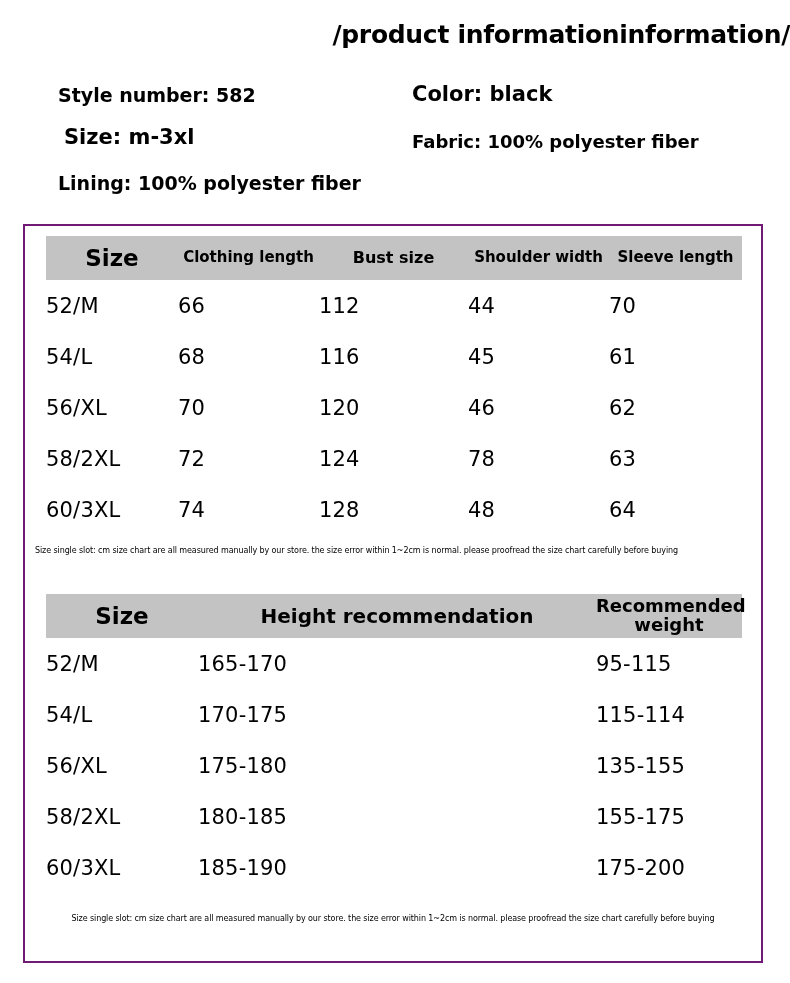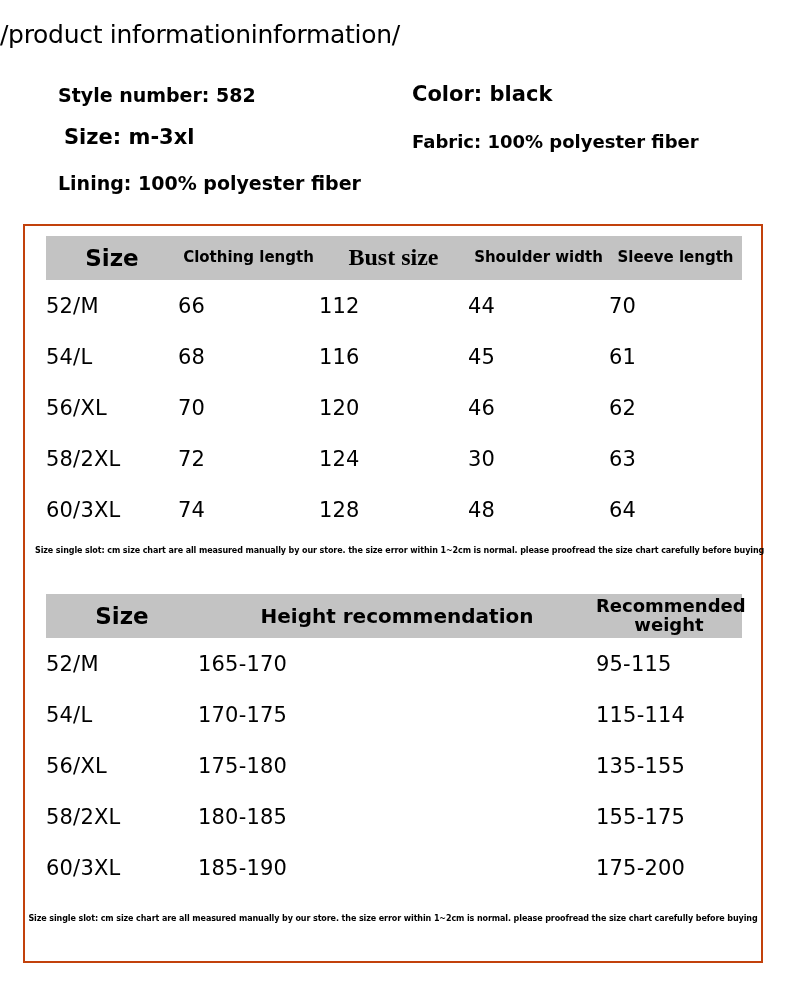--- a/index.html
+++ b/index.html
@@ -15,23 +15,23 @@
     position: relative;
     overflow: hidden;
   }
 
   
   .page-title {
     position: absolute;
     left: 0;
     top: 20px;
     width: 790px;
-    text-align: left;
+    text-align: right;
     font-size: 25px;
-    font-weight: 400;
+    font-weight: 700;
     letter-spacing: -0.3px;
   }
 
   
   .info-block {
     position: absolute;
     left: 0;
     top: 84px;
     width: 789px;
     height: 120px;
@@ -47,21 +47,21 @@
   .info-fabric { left: 412px; top: 47px; font-size: 18px; }
   .info-lining { left: 58px;  top: 88px; font-size: 19px; }
 
   
   .frame {
     position: absolute;
     left: 23px;
     top: 224px;
     width: 740px;
     height: 739px;
-    border: 2px solid #c2410c;
+    border: 2px solid #701a75;
     box-sizing: border-box;
     background: #ffffff;
   }
 
   
   .size-table {
     position: absolute;
     left: 21px;
     width: 696px;
     border-collapse: collapse;
@@ -87,21 +87,21 @@
     vertical-align: middle;
     font-size: 21px;
     font-weight: 400;
     padding: 0;
     letter-spacing: 0.2px;
   }
 
   
   .h-size   { font-size: 23px; }
   .h-small  { font-size: 15px; }
-  .h-bust   { font-size: 24px; font-family: Liberation Serif, serif; }
+  .h-bust   { font-size: 16px; }
 
   
   .h2-size   { font-size: 23px; }
   .h2-height { font-size: 20px; }
   .h2-weight { font-size: 18px; }
 
   
   .t1-c0 { width: 132px; }
   .t1-c1 { width: 141px; }
   .t1-c2 { width: 149px; }
@@ -110,21 +110,21 @@
 
   
   .t2-c0 { width: 152px; }
   .t2-c1 { width: 398px; }
   .t2-c2 { width: 146px; }
 
   
   .footnote {
     position: absolute;
     font-size: 8px;
-    font-weight: 700;
+    font-weight: 400;
     letter-spacing: -0.1px;
     white-space: nowrap;
     color: #000000;
   }
   .footnote-one {
     left: 10px;
     top: 320px;
   }
   .footnote-two {
     left: 0;
@@ -184,21 +184,21 @@
         <td>56/XL</td>
         <td>70</td>
         <td>120</td>
         <td>46</td>
         <td>62</td>
       </tr>
       <tr>
         <td>58/2XL</td>
         <td>72</td>
         <td>124</td>
-        <td>30</td>
+        <td>78</td>
         <td>63</td>
       </tr>
       <tr>
         <td>60/3XL</td>
         <td>74</td>
         <td>128</td>
         <td>48</td>
         <td>64</td>
       </tr>
     </tbody>

